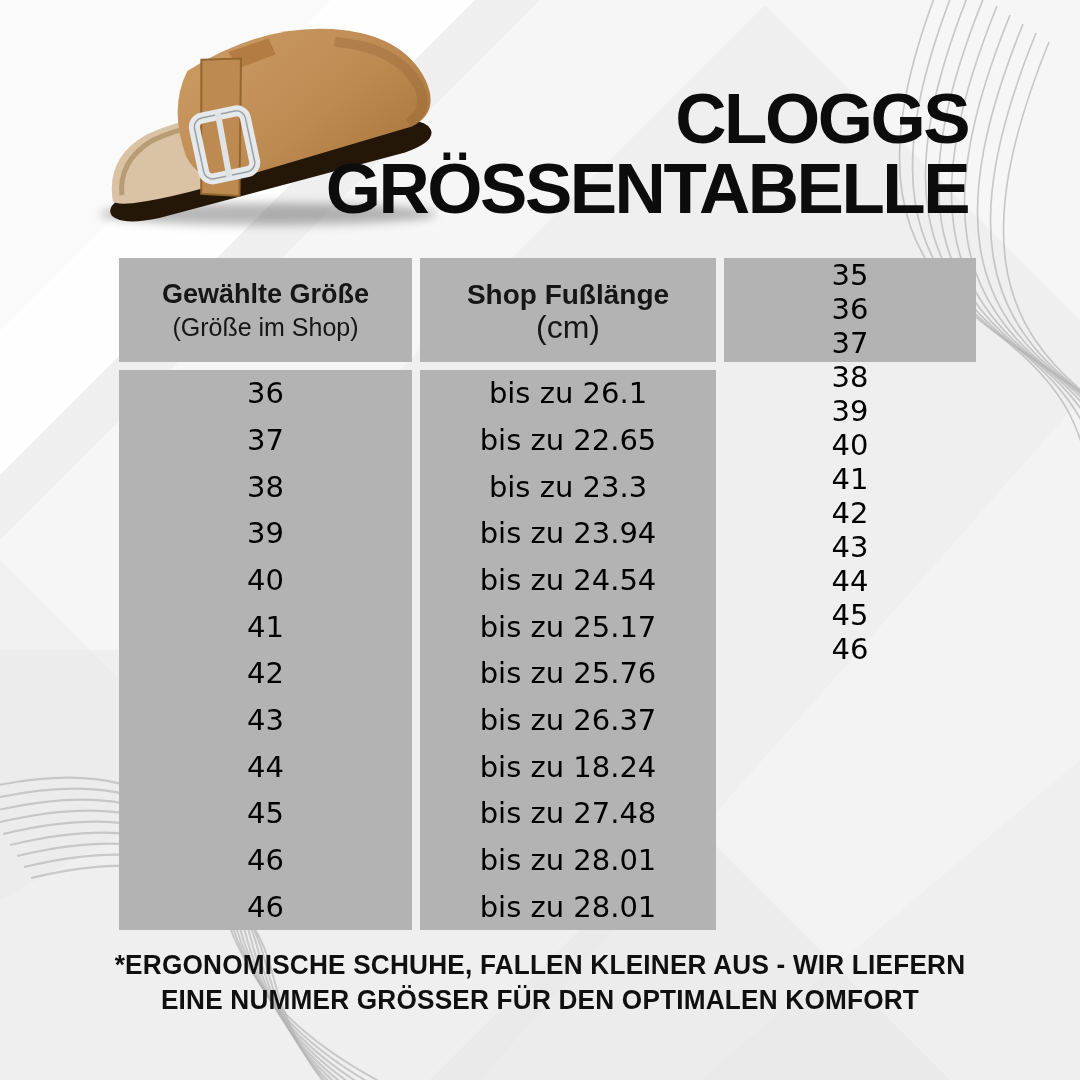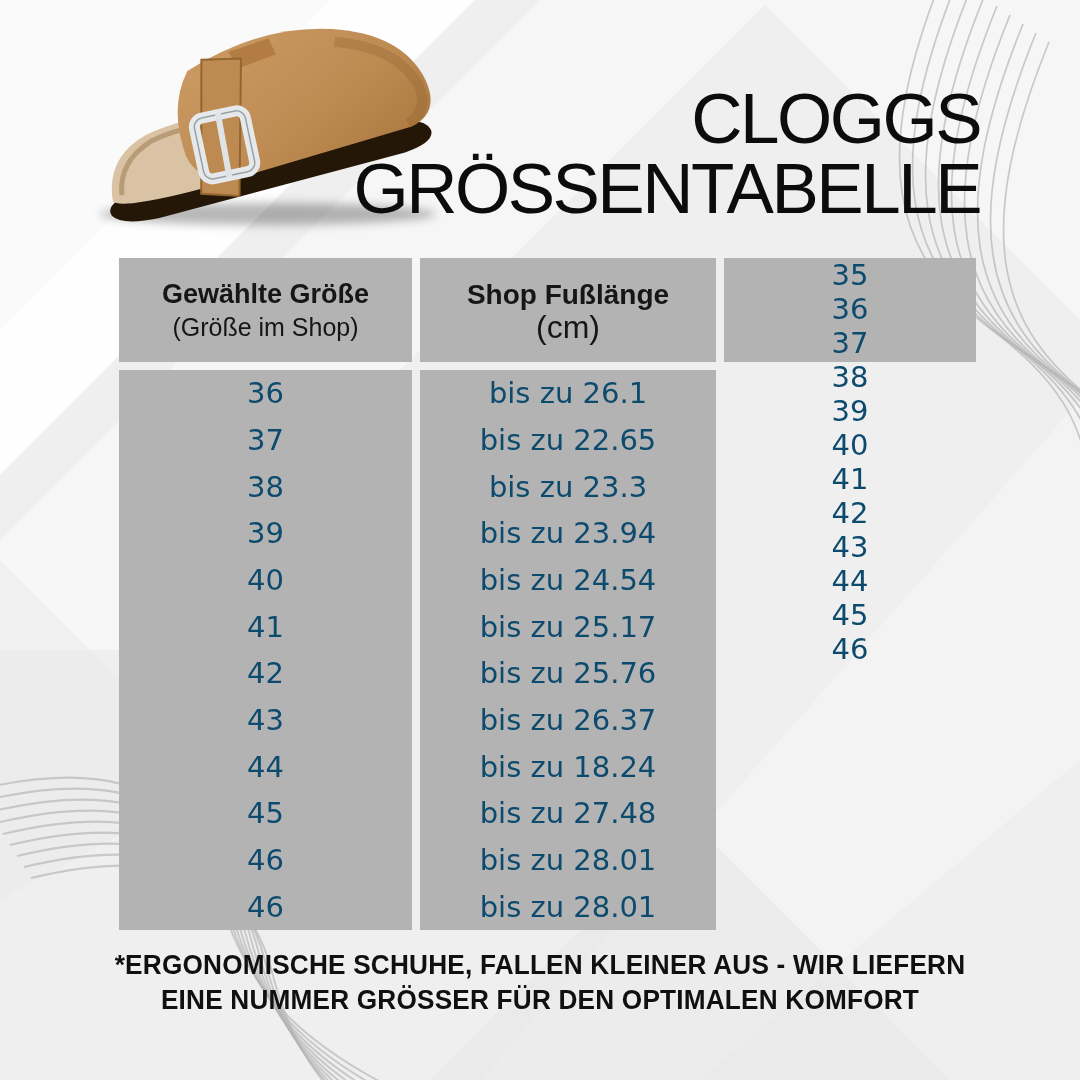--- a/index.html
+++ b/index.html
@@ -7,22 +7,22 @@
     position:relative; width:1080px; height:1080px; overflow:hidden;
     background:#efefef; font-family:"Liberation Sans", sans-serif;
   }
   .bg-svg { position:absolute; inset:0; width:1080px; height:1080px; }
 
   
   .shoe { position:absolute; left:50px; top:18px; width:432px; height:218px; }
 
   
   .title {
-    position:absolute; top:84px; right:100px; text-align:right;
-    color:#0c0c0c; font-weight:normal; font-size:71px; line-height:70px;
+    position:absolute; top:84px; right:112px; text-align:right;
+    color:#0c0c0c; font-weight:bold; font-size:71px; line-height:70px;
     letter-spacing:-2.5px; white-space:nowrap;
   }
 
   
   .table-wrap {
     position:absolute; left:119px; top:258px;
     display:grid; grid-template-columns:293px 296px 252px;
     grid-template-rows:104px 560px; gap:8px;
   }
   .hcell {
@@ -30,21 +30,21 @@
     display:flex; flex-direction:column; justify-content:center; align-items:center;
     text-align:center;
   }
   .hcell .t { font-weight:bold; font-size:27px; line-height:31px; max-width:282px; }
   .hcell .s { font-weight:normal; font-size:25px; line-height:30px; margin-top:2px; }
   .hcell.c3 .t { font-size:28px; }
   .hcell.c3 .s { font-size:32px; }
   .bcell { background:#b3b3b3; display:flex; flex-direction:column; }
   .cell-line {
     flex:1; display:flex; align-items:center; justify-content:center;
-    font-family:"DejaVu Sans", sans-serif; font-size:29px; color:#0c4a6e;
+    font-family:"DejaVu Sans", sans-serif; font-size:29px; color:#000000;
   }
 
   
   .footer {
     position:absolute; left:0; top:948px; width:1080px; text-align:center;
     font-weight:bold; font-size:27px; line-height:35px; color:#101010;
     transform:scaleX(.97); letter-spacing:0.2px;
   }
 </style>
 </head>

